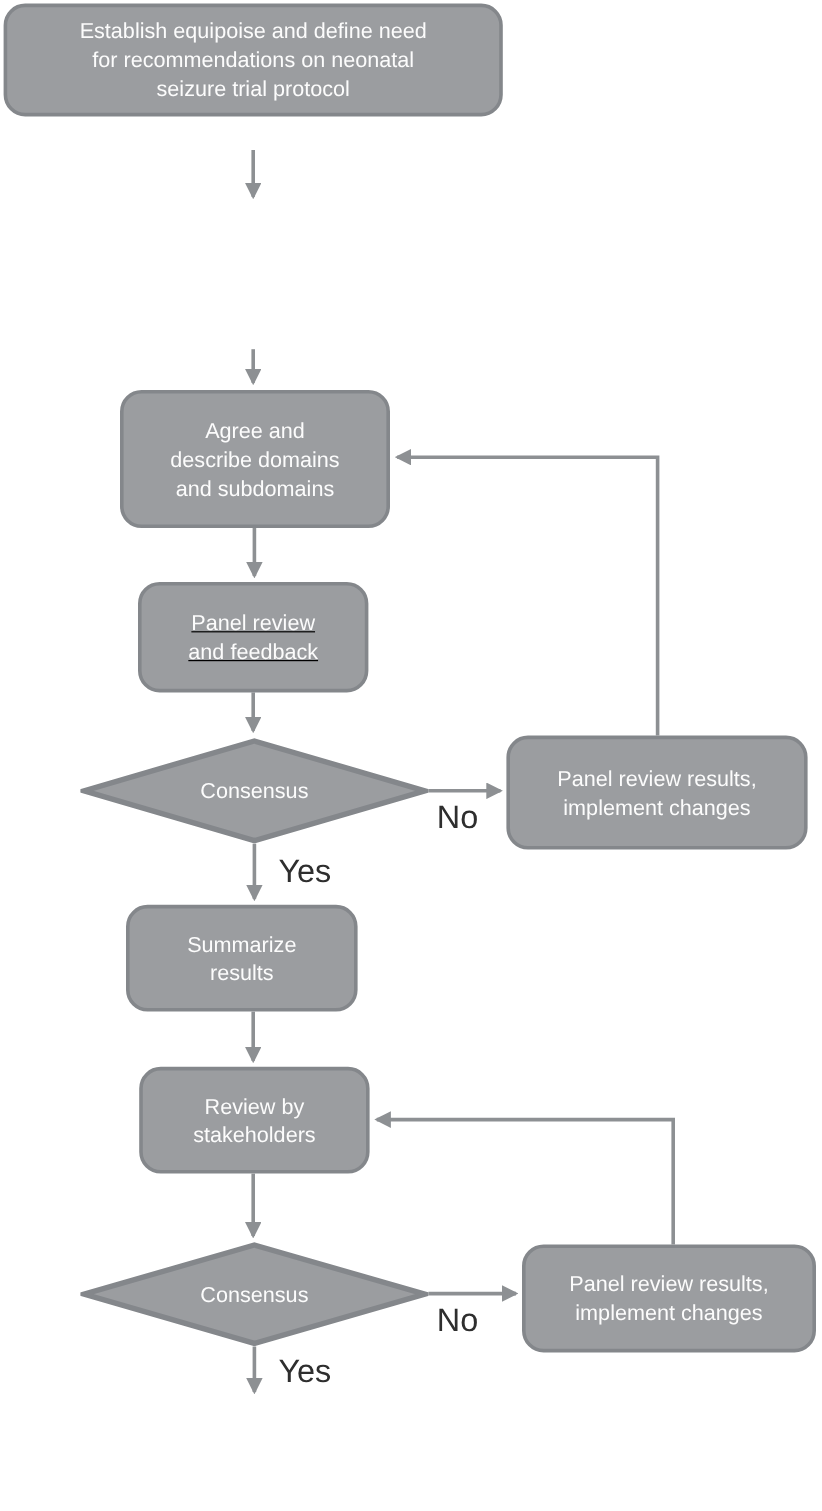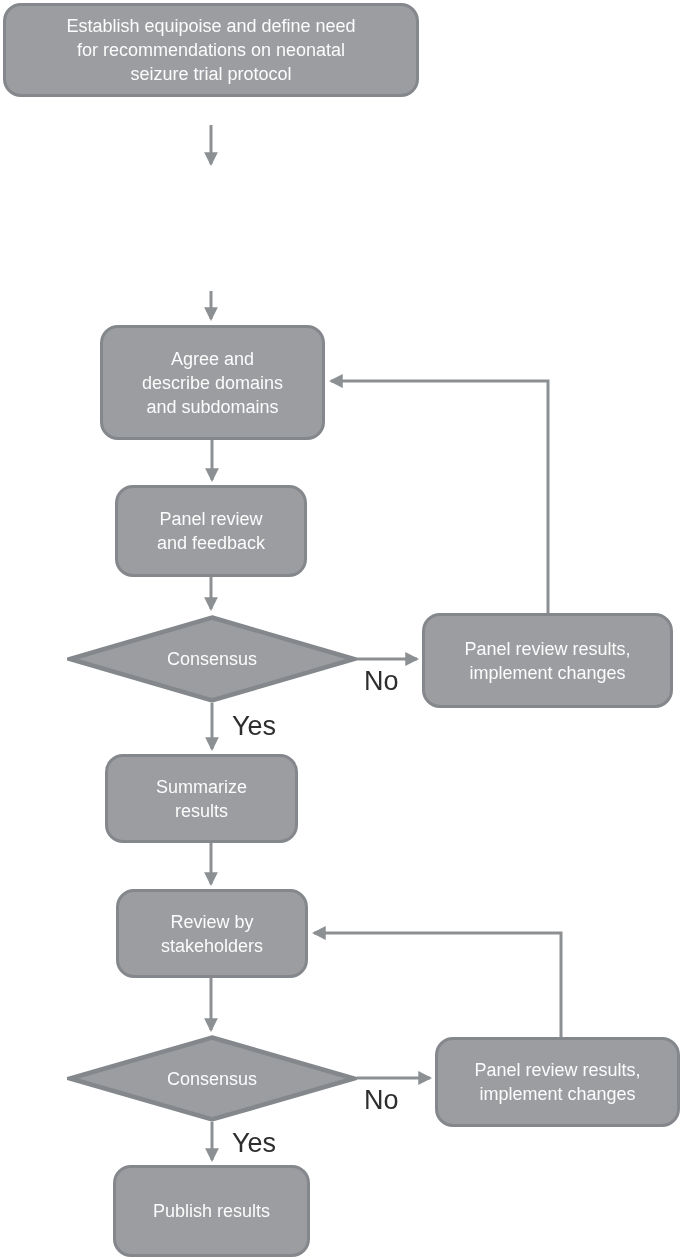--- a/index.html
+++ b/index.html
@@ -95,21 +95,21 @@
 seizure trial protocol</span>
   </div>
 
 
   <div class="node rect" style="left:100px; top:325px; width:225px; height:115px;">
     <span class="label">Agree and
 describe domains
 and subdomains</span>
   </div>
 
-  <div class="node rect" style="left:115px; top:485px; width:192px; height:92px;">
+  <div class="node rect" style="left:115px; top:485px; width:192px; height:92px;text-decoration:underline;">
     <span class="label">Panel review
 and feedback</span>
   </div>
 
   <div class="node diamond" style="left:67px; top:615px; width:290px; height:88px;">
     <svg width="290" height="88" viewBox="0 0 290 88">
       <polygon points="145,2.5 287,44 145,85.5 3,44" fill="#9b9da0" stroke="#84878b" stroke-width="4.5"></polygon>
     </svg>
     <span class="label">Consensus</span>
   </div>
@@ -134,23 +134,20 @@
       <polygon points="145,2.5 287,43.5 145,84.5 3,43.5" fill="#9b9da0" stroke="#84878b" stroke-width="4.5"></polygon>
     </svg>
     <span class="label">Consensus</span>
   </div>
 
   <div class="node rect" style="left:435px; top:1037px; width:245px; height:90px;">
     <span class="label">Panel review results,
 implement changes</span>
   </div>
 
-  <div class="node rect" style="left:113px; top:1165px; width:197px; height:92px;">
-    <span class="label">Publish results</span>
-  </div>
 
   <div class="edge-label" style="left:364px; top:671px;">No</div>
 
   <div class="edge-label" style="left:232px; top:716px;">Yes</div>
 
   <div class="edge-label" style="left:364px; top:1090px;">No</div>
 
   <div class="edge-label" style="left:232px; top:1133px;">Yes</div>
 
 </div>

